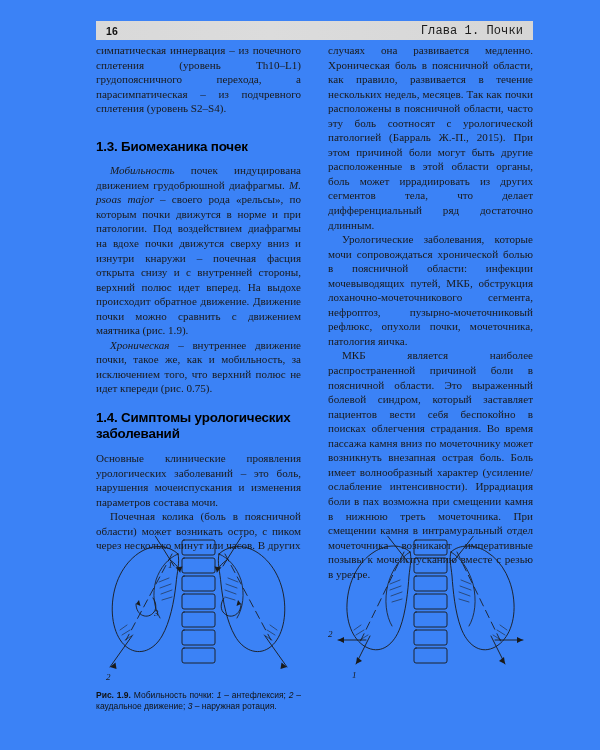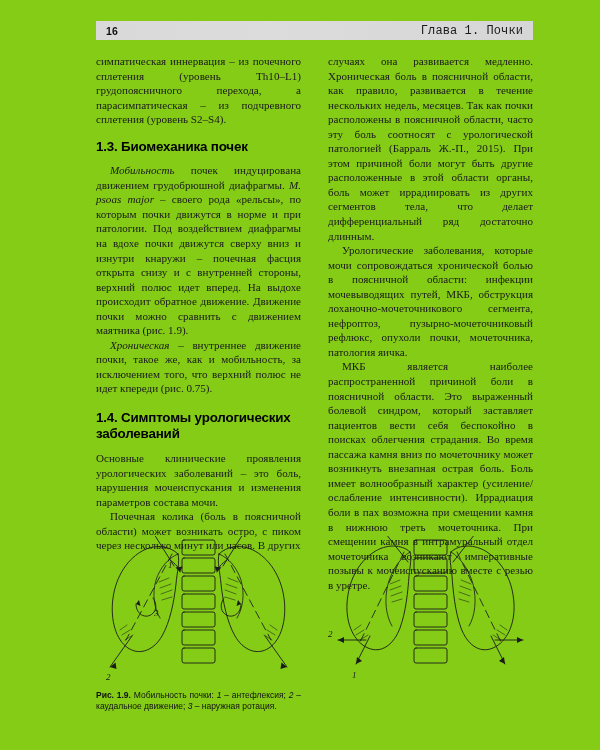--- a/index.html
+++ b/index.html
@@ -14,21 +14,21 @@
     font-family: "Liberation Serif", "DejaVu Serif", serif;
     color: #1a1a1a;
     overflow: hidden;
   }
 
   .page {
     position: absolute;
     left: 0; top: 0;
     width: 600px;
     height: 750px;
-    background: #84cc16;
+    background: #3b82f6;
   }
 
   
   .runhead {
     position: absolute;
     left: 96px;
     top: 21px;
     width: 437px;
     height: 19px;
     background: linear-gradient(90deg,#d9d9d9 0%, #dcdcdc 40%, #d6d6d6 100%);
@@ -48,21 +48,21 @@
   .runhead .chaptitle {
     font-family: Liberation Mono, monospace;
     font-size: 12px;
     color: #1b1b1b;
     letter-spacing: .1px;
   }
 
   
   .col {
     position: absolute;
-    top: 54px;
+    top: 43px;
     width: 205px;
   }
   .col-left  { left: 96px; }
   .col-right { left: 328px; }
 
   p.body {
     margin: 0;
     font-size: 11.1px;
     line-height: 14.55px;
     text-align: justify;
@@ -77,21 +77,21 @@
 
   h2.sec {
     font-family: "Liberation Sans", "DejaVu Sans", sans-serif;
     font-weight: bold;
     font-size: 13.4px;
     line-height: 16.5px;
     margin: 14px 0 8px 0;
     color: #000;
     letter-spacing: -0.2px;
   }
-  h2.sec.first { margin-top: 12px; }
+  h2.sec.first { margin-top: 23px; }
 
   
   .figrow {
     position: absolute;
     left: 96px;
     top: 536px;
     width: 437px;
     height: 205px;
   }
   .figbox {

